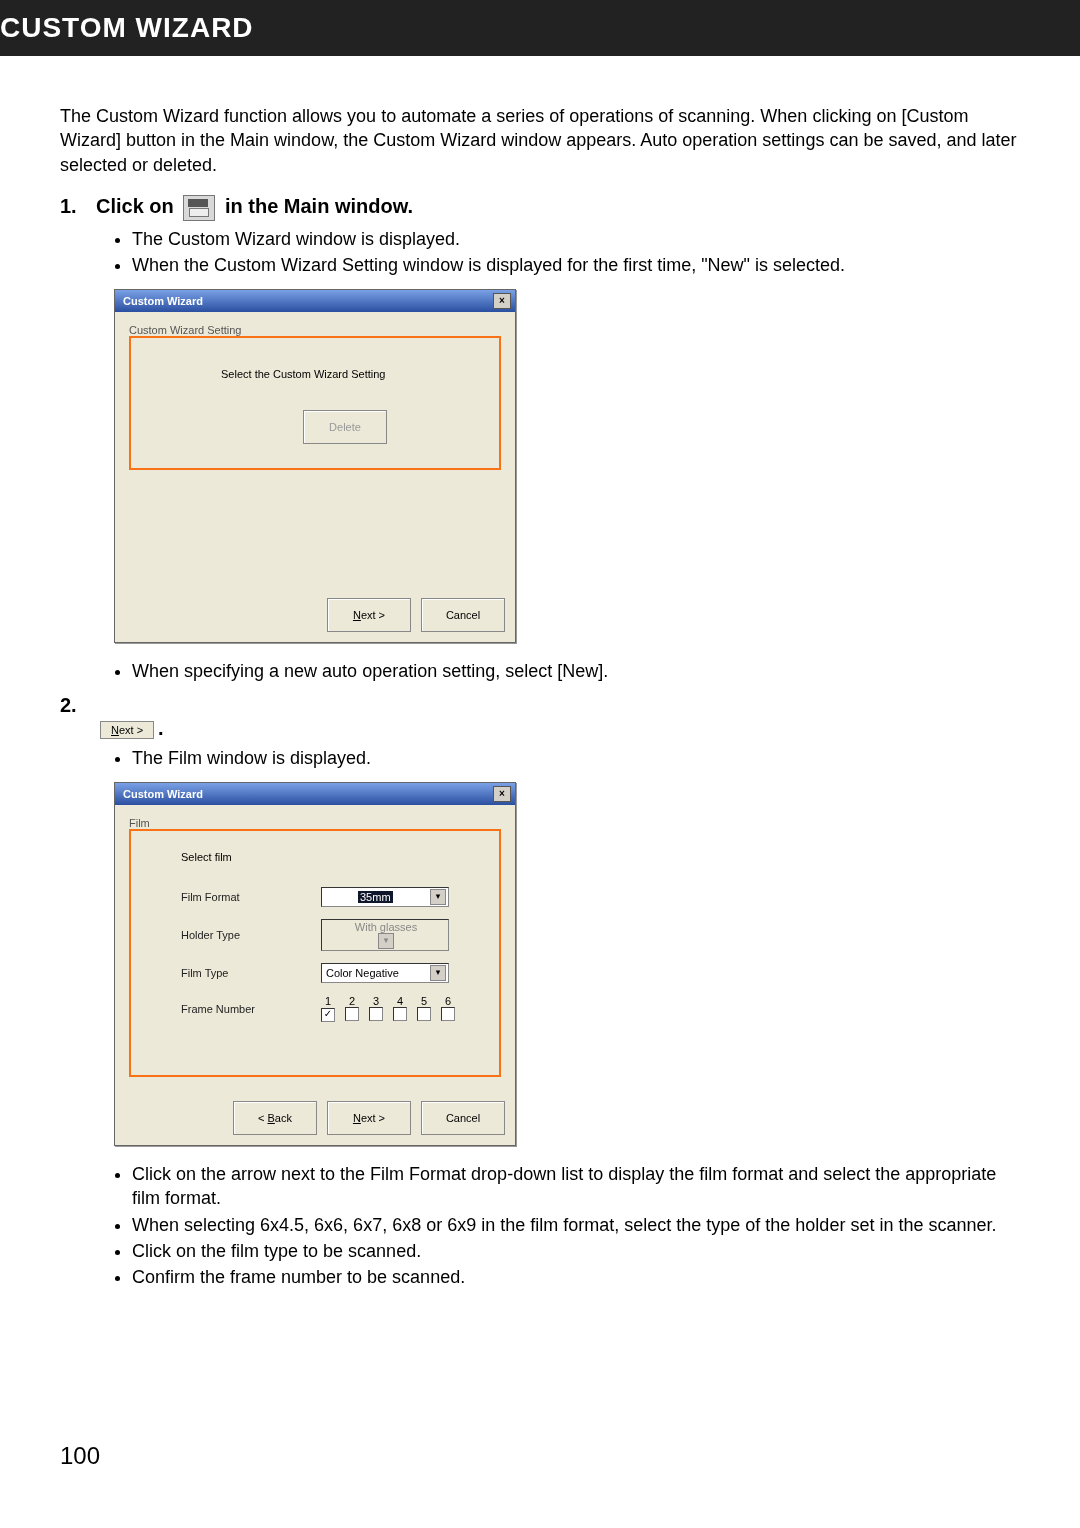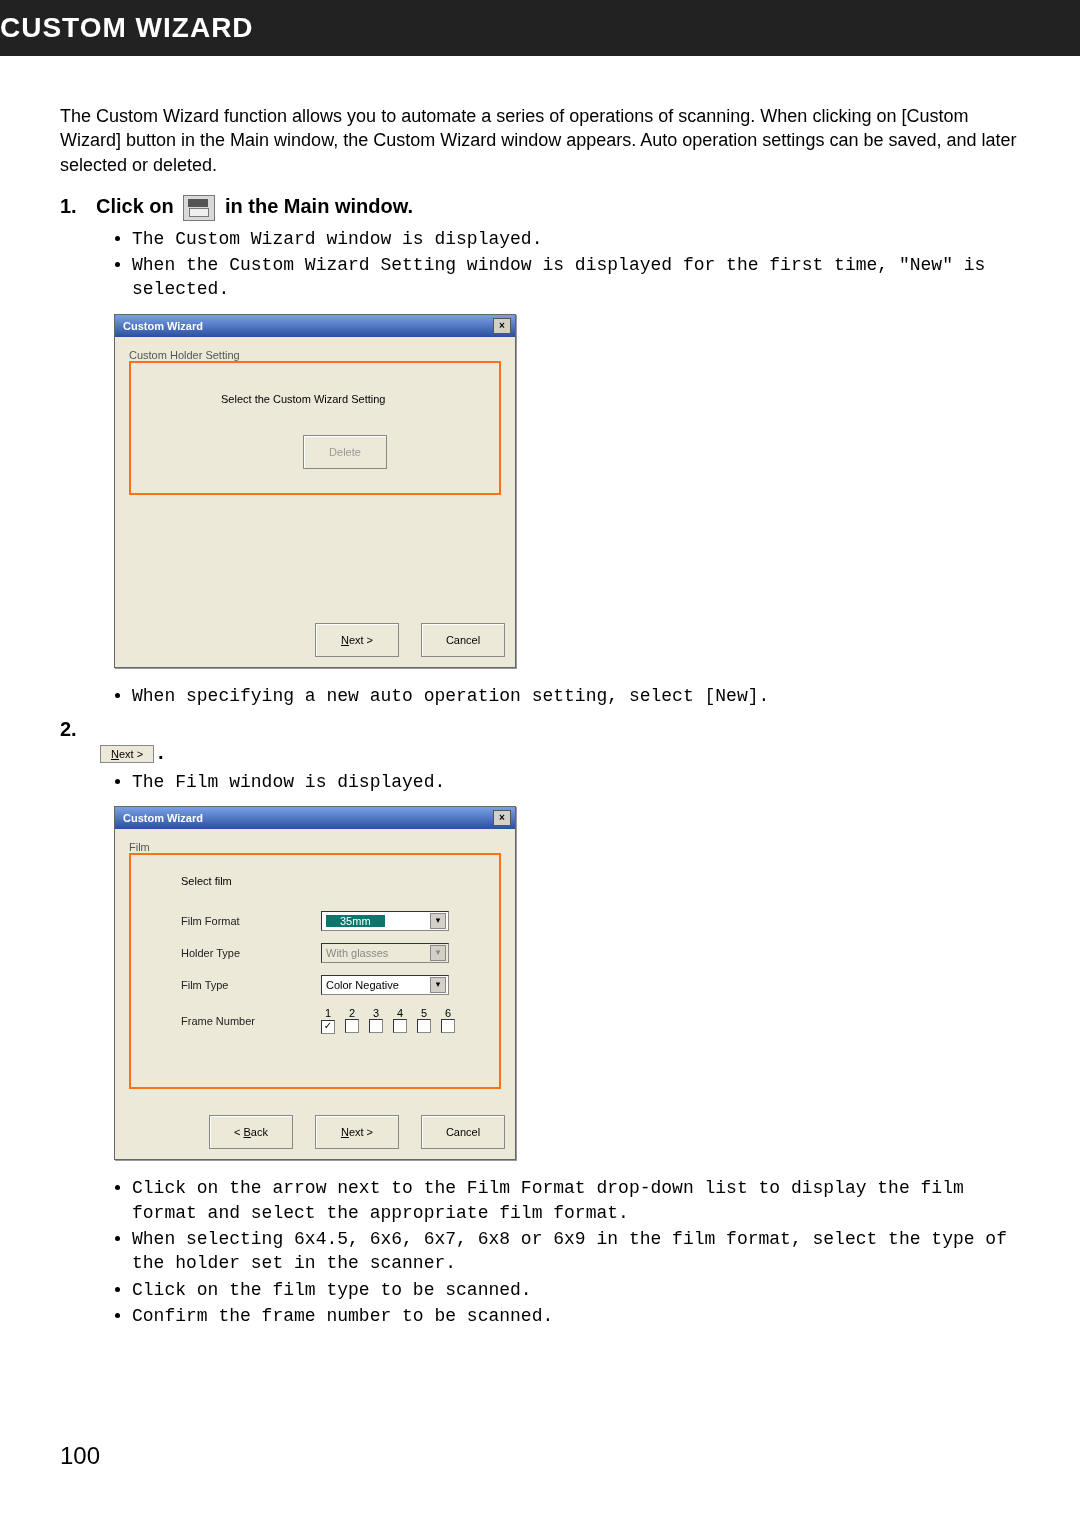--- a/index.html
+++ b/index.html
@@ -51,21 +51,21 @@
     content: "";
     position: absolute; left: 5px; bottom: 3px;
     width: 18px; height: 7px;
     background: #eee;
     border: 1px solid #777;
   }
   ul.bullets {
     margin: 6px 0 10px 54px;
     padding-left: 18px;
   }
-  ul.bullets li { line-height: 1.35; margin: 2px 0; font-weight: normal; font-size: 18px; font-family: Liberation Mono, monospace;}
+  ul.bullets li { line-height: 1.35; margin: 2px 0; font-weight: normal; font-size: 18px;}
   .dialog {
     width: 400px;
     margin: 12px 0 16px 54px;
     background: #ece9d8;
     border: 1px solid #666;
     box-shadow: 1px 1px 0 #999;
     font-family: Tahoma, Arial, sans-serif;
     font-size: 11px;
   }
   .dlg-titlebar {
@@ -114,49 +114,49 @@
     border: 1px solid #888;
     box-shadow: 1px 1px 0 #fff inset;
     font-size: 11px;
     text-align: center;
   }
   .btn u { text-decoration: underline; }
   .btn-disabled { color: #999; }
   .dlg-buttons-row {
     display: flex;
     justify-content: flex-end;
-    gap: 22px;
+    gap: 10px;
     padding: 6px 10px 10px 10px;
   }
   .field-row {
     display: flex;
     align-items: center;
     margin: 12px 0;
   }
   .field-label { width: 110px; text-align: left; padding-right: 30px; color:#222;}
   .combo {
     width: 120px;
     background: #fff;
     border: 1px inset #888;
     display: flex;
     justify-content: space-between;
     align-items: center;
     padding: 1px 2px 1px 4px;
     font-size: 11px;
   }
-  .combo.sel .combo-text { background:#0f766e; color:#fff; padding:0 14px;}
+  .combo.sel .combo-text { background:#0f172a; color:#fff; padding:0 2px;margin-left:32px;}
   .combo-arrow {
     width: 14px; height: 14px;
     background: #d4d0c8;
     border: 1px solid #888;
     text-align: center;
     line-height: 12px;
     font-size: 9px;
   }
-  .combo.disabled { background:#ece9d8; color:#888;}
+  .combo.disabled { background:#ece9d8; color:#888;flex-direction:column;}
   .frame-nums { display:flex; gap:10px; }
   .frame-col { text-align:center; font-size:11px; }
   .chk {
     width: 12px; height: 12px;
     background: #fff;
     border: 1px inset #888;
     display: inline-block;
     line-height: 10px;
     font-size: 10px;
     text-align: center;
@@ -203,21 +203,21 @@
     <li>The Custom Wizard window is displayed.</li>
     <li>When the Custom Wizard Setting window is displayed for the first time, "New" is selected.</li>
   </ul>
 
   <div class="dialog">
     <div class="dlg-titlebar">
       <span>Custom Wizard</span>
       <span class="dlg-close">×</span>
     </div>
     <div class="dlg-body">
-      <div class="fieldset-label">Custom Holder Setting</div>
+      <div class="fieldset-label">Custom Wizard Setting</div>
       <div class="fieldset">
         <div>Select the Custom Wizard Setting</div>
         <div style="text-align:center; margin-top:30px;">
           <span class="btn btn-disabled">Delete</span>
         </div>
       </div>
     </div>
     <div class="dlg-buttons-row">
       <span class="btn"><u>N</u><span>ext &gt;</span></span>
       <span class="btn">Cancel</span>

